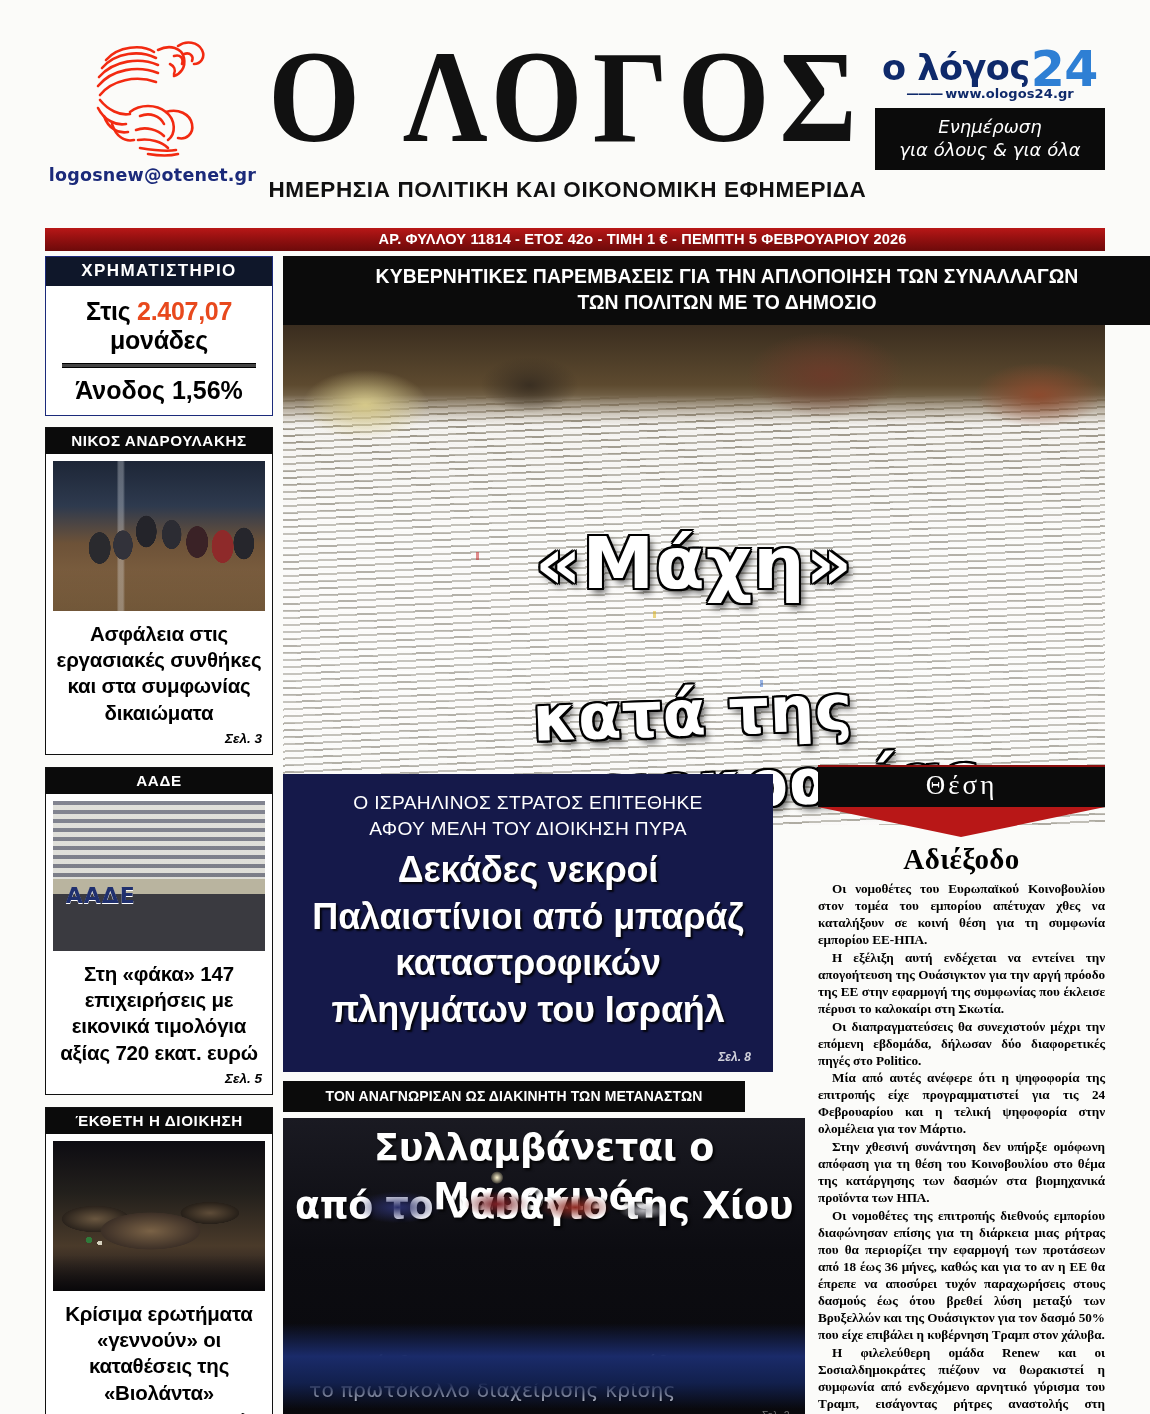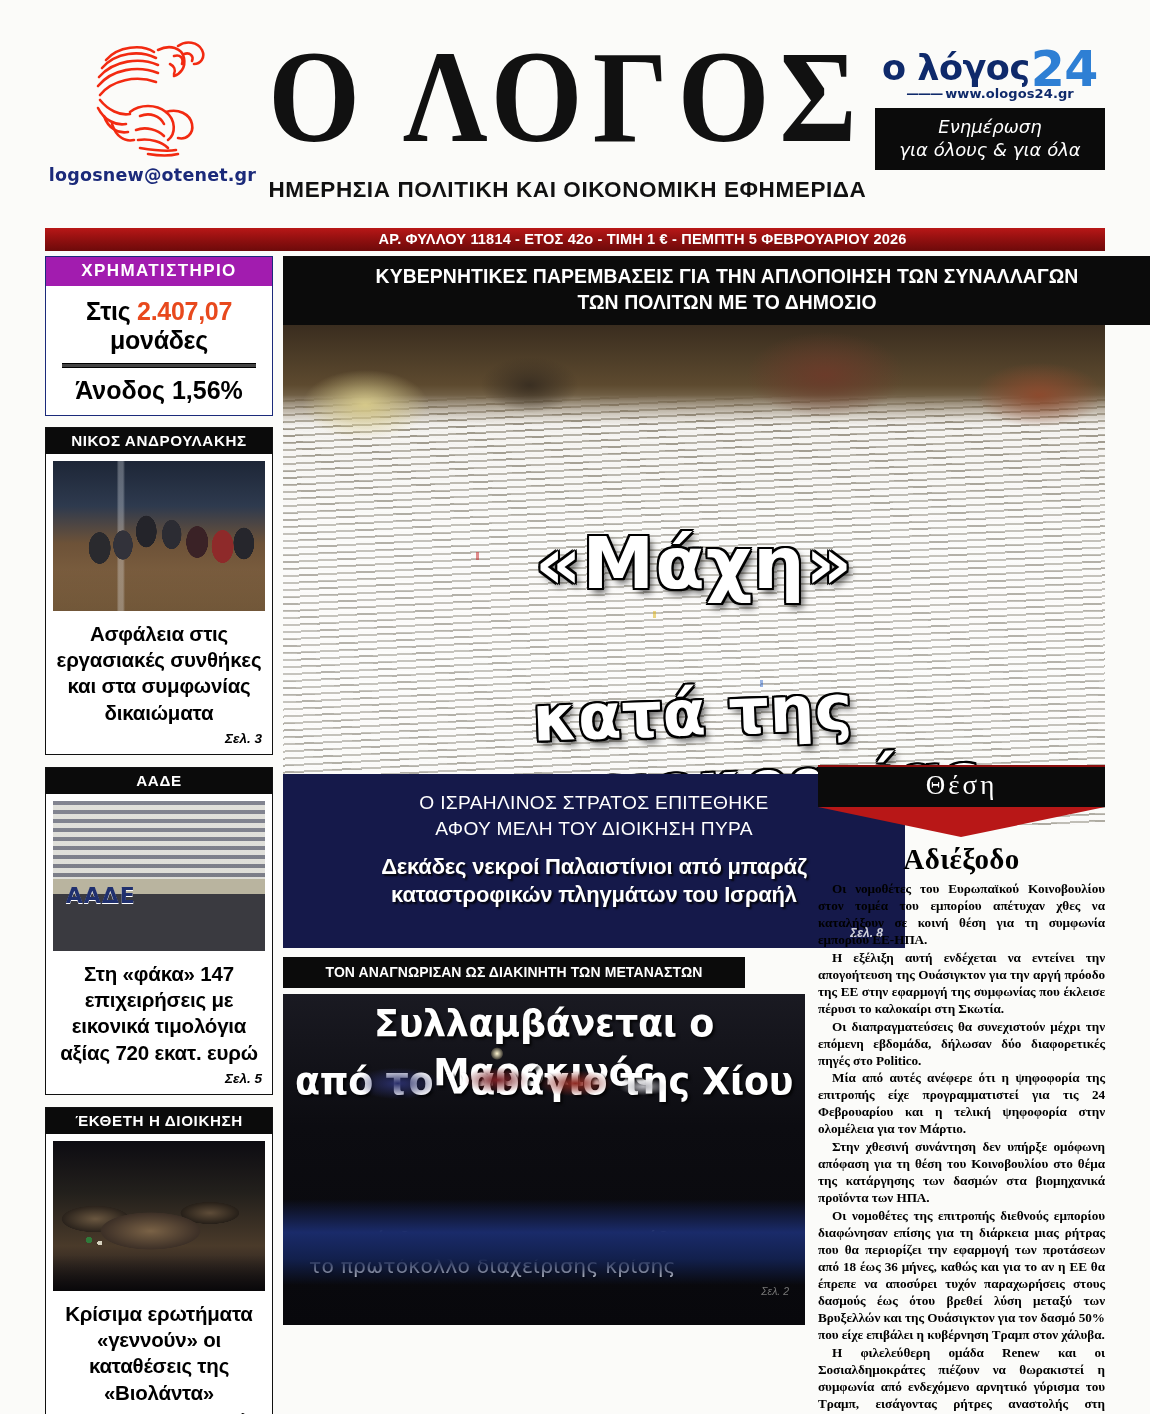--- a/index.html
+++ b/index.html
@@ -69,21 +69,21 @@
   }
   
   .sidebar{position:absolute;left:45px;top:256px;width:228px;}
   .center{position:absolute;left:283px;top:256px;width:528px;}
   .maincol{position:absolute;left:283px;top:256px;width:822px;}
   .rightcol{position:absolute;left:818px;top:765px;width:287px;}
 
   
   .box{border:1.6px solid #1b2a7a;background:#fff;margin-bottom:11px;}
   .box-head{
-    background:#a21caf;color:#fff;text-align:center;
+    background:#0f172a;color:#fff;text-align:center;
     font-size:17px;font-weight:bold;letter-spacing:1.4px;padding:4px 0 5px;
   }
   .stock-body{padding:11px 6px 10px;text-align:center;}
   .stock-line1{font-size:25px;font-weight:bold;letter-spacing:-.3px;}
   .stock-line1 .val{color:#e8491d;}
   .stock-rule{height:3px;background:#444;margin:8px 10px 8px;
     border-top:1px solid #000;border-bottom:1px solid #000;}
   .stock-line2{font-size:25px;font-weight:bold;}
 
   
@@ -126,30 +126,30 @@
   }
   .hl1{top:196px;font-size:72px;letter-spacing:1px;}
   .hl2{top:352px;font-size:63px;letter-spacing:.5px;transform:rotate(-2.1deg);}
   .photo-sig{
     position:absolute;right:44px;bottom:33px;color:#1b1b1b;font-size:11px;
     font-style:italic;opacity:.75;font-family:"Liberation Serif",serif;
   }
 
   
   .israel{
-    width:622px;background:#15194a;color:#fff;position:relative;
+    width:490px;background:#15194a;color:#fff;position:relative;
     padding:16px 12px 8px;box-sizing:border-box;margin-top:9px;
   }
   .israel .kick{
     text-align:center;font-size:19.2px;line-height:1.35;font-weight:normal;
     letter-spacing:.3px;
   }
   .israel .head{
-    text-align:center;font-size:22px;font-weight:bold;line-height:1.3;
-    margin-top:11px;letter-spacing:-.2px;
+    text-align:center;font-size:36px;font-weight:bold;line-height:1.3;
+    margin-top:5px;letter-spacing:-.2px;
     text-shadow:2px 2px 2px rgba(0,0,0,.85);
   }
   .israel .pg{
     text-align:right;font-size:12px;font-style:italic;font-weight:bold;
     margin-top:16px;padding-right:10px;opacity:.8;
   }
   
   .mig-kick{
     width:462px;background:#0b0b0b;color:#fff;text-align:center;
     font-size:14px;font-weight:bold;padding:7px 6px 8px;

